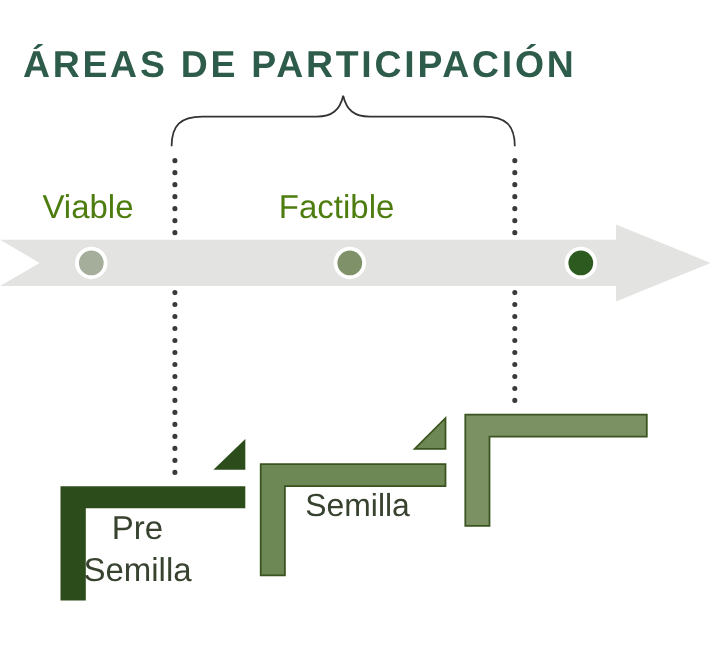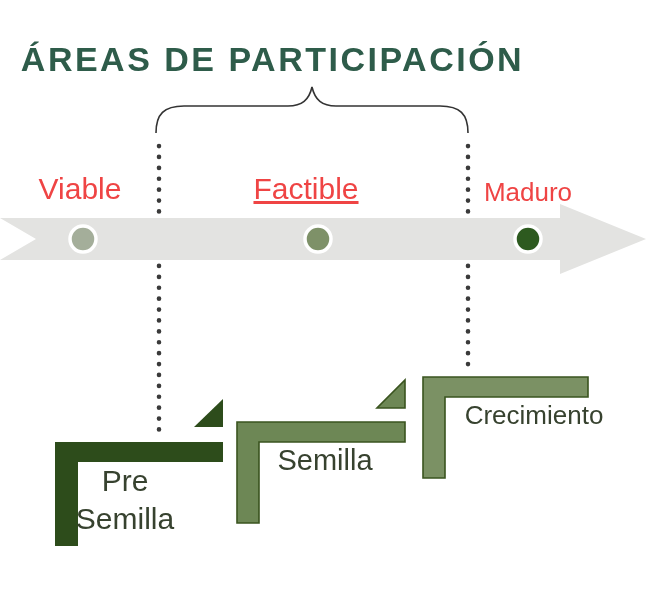--- a/index.html
+++ b/index.html
@@ -30,24 +30,24 @@
     top: 40px;
     width: 545px;
     font-size: 34px;
     font-weight: 600;
     letter-spacing: 2.5px;
     color: #2e5c4a;
   }
   .stage-label {
     font-size: 30px;
     font-weight: 500;
-    color: #ef4444;
+    color: #4d7c0f;
   }
   .stage-label.viable   { left: 20px;  top: 172px; width: 120px; }
-  .stage-label.factible { left: 246px; top: 172px; width: 120px; text-decoration: underline; }
+  .stage-label.factible { left: 246px; top: 172px; width: 120px; }
   .stage-label.maduro   { left: 473px; top: 177px; width: 110px; font-size: 26px; }
   .step-label {
     font-weight: 500;
     color: #37422f;
   }
   .step-label.pre-semilla { left: 60px;  top: 462px; width: 130px; font-size: 30px; line-height: 38px; white-space: normal; }
   .step-label.semilla     { left: 265px; top: 444px; width: 120px; font-size: 29px; }
   .step-label.crecimiento { left: 438px; top: 400px; width: 192px; font-size: 26px; }
 </style>
 </head>
@@ -77,20 +77,18 @@
     <polygon points="237,523 237,422 405,422 405,442 259,442 259,523" fill="#6d8755" stroke="#3a541f" stroke-width="1.6"></polygon>
     <polygon points="377,408 405,408 405,380" fill="#6d8755" stroke="#3a541f" stroke-width="1.6"></polygon>
 
     <polygon points="423,478 423,377 588,377 588,397 445,397 445,478" fill="#7b9164" stroke="#3a541f" stroke-width="1.6"></polygon>
   </svg>
 
   <div class="txt page-title">ÁREAS DE PARTICIPACIÓN</div>
 
   <div class="txt stage-label viable">Viable</div>
   <div class="txt stage-label factible">Factible</div>
-  <div class="txt stage-label maduro">Maduro</div>
 
   <div class="txt step-label pre-semilla"><span>Pre</span><br>
        <span>Semilla</span></div>
   <div class="txt step-label semilla">Semilla</div>
-  <div class="txt step-label crecimiento">Crecimiento</div>
 
 </div>
 
 </body></html>

